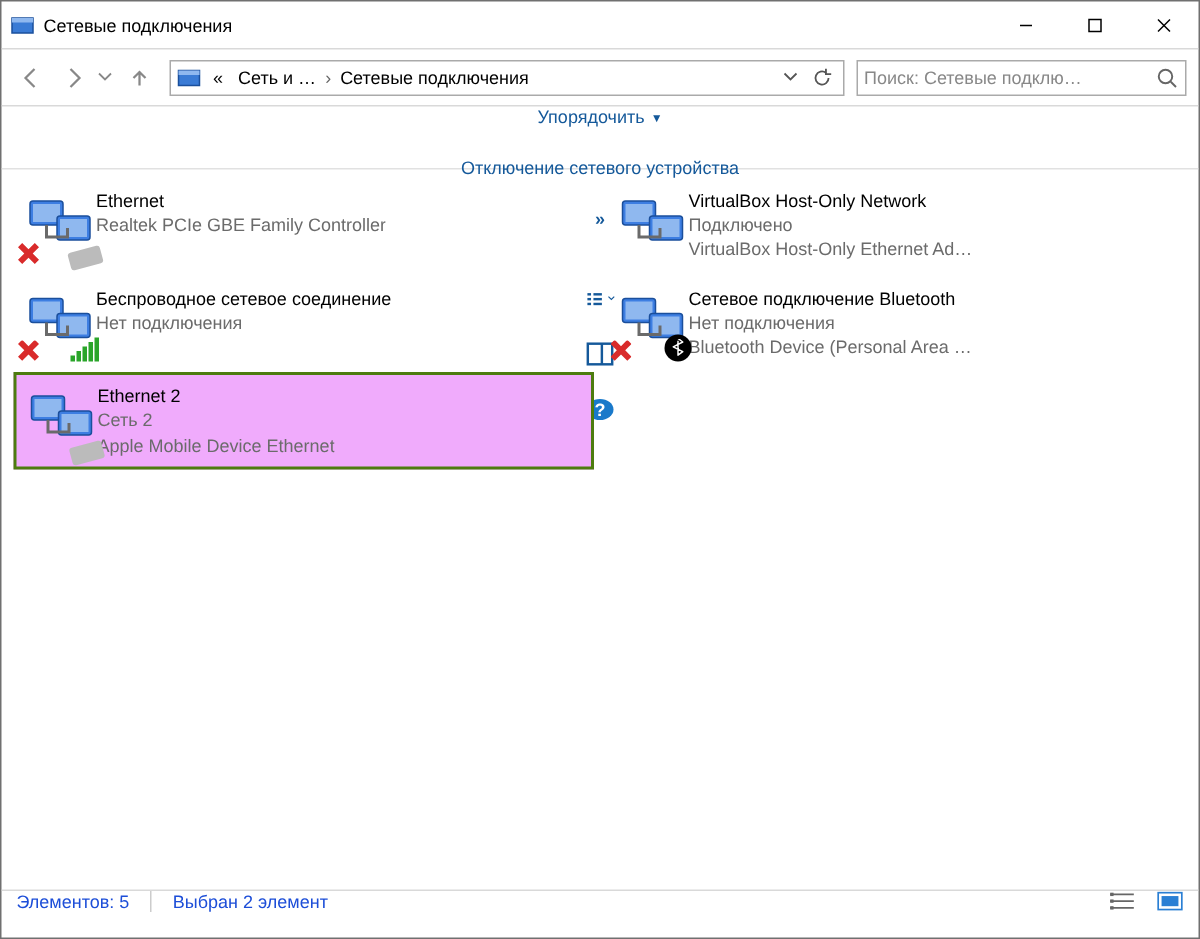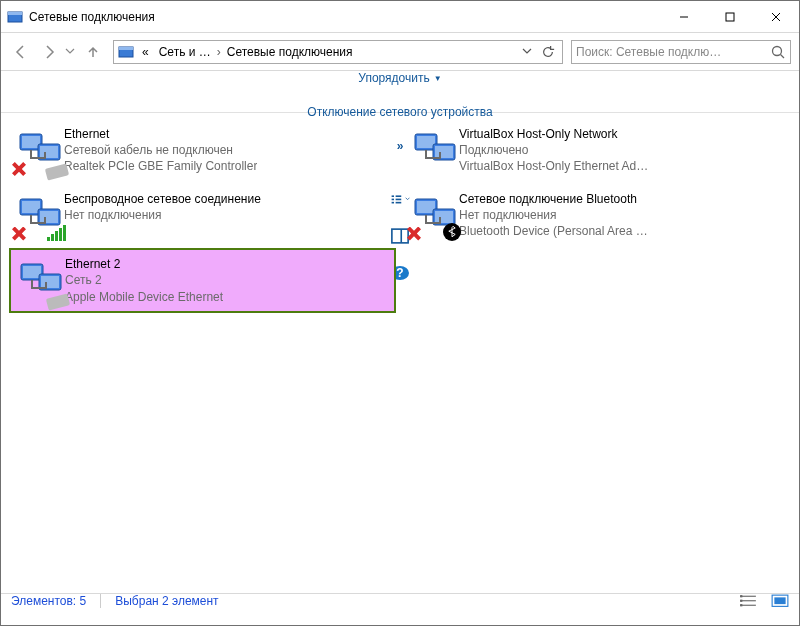--- a/index.html
+++ b/index.html
@@ -278,21 +278,20 @@
       <div class="conn">
         <div class="iconbox"><svg viewBox="0 0 48 48" width="48" height="48">
             <rect x="4" y="8" width="22" height="16" rx="2" fill="#3d7ee2" stroke="#1b4f9c"></rect>
             <rect x="6" y="10" width="18" height="12" fill="#8fb8ef"></rect>
             <rect x="22" y="18" width="22" height="16" rx="2" fill="#3d7ee2" stroke="#1b4f9c"></rect>
             <rect x="24" y="20" width="18" height="12" fill="#8fb8ef"></rect>
             <path d="M15 24 v8 h14 v-6" fill="none" stroke="#6a6a6a" stroke-width="2"></path>
           </svg><div class="overlay-x"></div><div class="overlay-plug"></div></div>
         <div class="txt">
           <div class="name">Ethernet</div>
-          <div class="status">Сетевой кабель не подключен</div>
           <div class="device">Realtek PCIe GBE Family Controller</div>
         </div>
       </div>
       <div class="conn">
         <div class="iconbox"><svg viewBox="0 0 48 48" width="48" height="48">
             <rect x="4" y="8" width="22" height="16" rx="2" fill="#3d7ee2" stroke="#1b4f9c"></rect>
             <rect x="6" y="10" width="18" height="12" fill="#8fb8ef"></rect>
             <rect x="22" y="18" width="22" height="16" rx="2" fill="#3d7ee2" stroke="#1b4f9c"></rect>
             <rect x="24" y="20" width="18" height="12" fill="#8fb8ef"></rect>
             <path d="M15 24 v8 h14 v-6" fill="none" stroke="#6a6a6a" stroke-width="2"></path>

